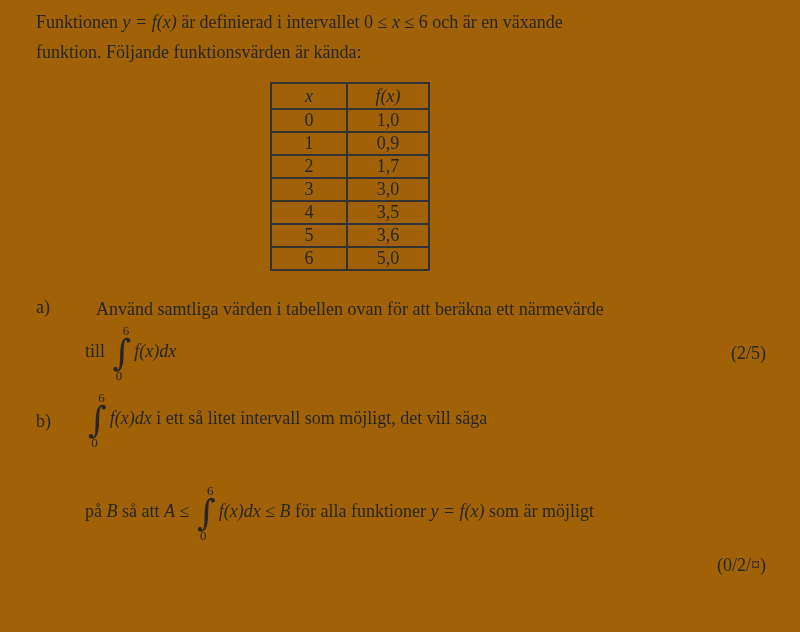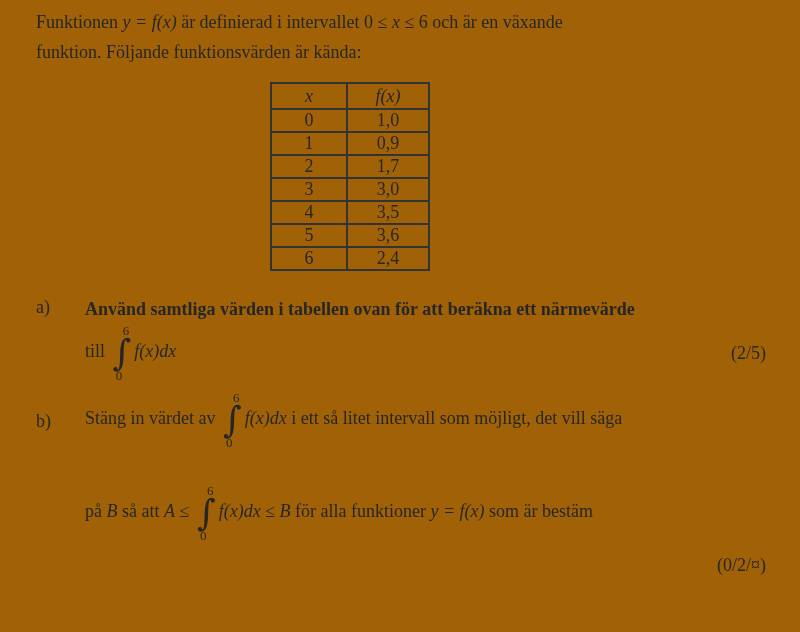--- a/index.html
+++ b/index.html
@@ -127,42 +127,41 @@
     <tr>
       <td>4</td>
       <td>3,5</td>
     </tr>
     <tr>
       <td>5</td>
       <td>3,6</td>
     </tr>
     <tr>
       <td>6</td>
-      <td>2,4</td>
+      <td>5,0</td>
     </tr>
   </tbody>
     </table>
 
   <div class="plabel" style="top:297px;">a)</div>
-  <div class="line" style="top:297px; left:85px;font-weight:bold;">
+  <div class="line" style="top:297px; left:96px;">
     <span>Använd samtliga värden i tabellen ovan för att beräkna ett närmevärde</span>
   </div>
   <div class="line" style="top:324px; left:85px; right:34px;">
     <span>till</span>
     <span class="int">
       <span class="int-sup">6</span>
       <span class="int-sign">∫</span>
       <span class="int-sub">0</span>
     </span><span class="mi">f(x)dx</span>
     <span class="score">(2/5)</span>
   </div>
 
   <div class="plabel" style="top:411px;">b)</div>
   <div class="line" style="top:391px; left:85px;">
-    <span>Stäng in värdet av</span>
     <span class="int">
       <span class="int-sup">6</span>
       <span class="int-sign">∫</span>
       <span class="int-sub">0</span>
     </span><span class="mi">f(x)dx</span>
     <span>i ett så litet intervall som möjligt, det vill säga</span>
   </div>
   <div class="line" style="top:484px; left:85px;">
     <span>på</span>
     <span class="mi">B</span>
@@ -171,19 +170,19 @@
     <span>≤</span>
     <span class="int">
       <span class="int-sup">6</span>
       <span class="int-sign">∫</span>
       <span class="int-sub">0</span>
     </span><span class="mi">f(x)dx</span>
     <span>≤</span>
     <span class="mi">B</span>
     <span>för alla funktioner</span>
     <span class="mi">y = f(x)</span>
-    <span>som är bestäm</span>
+    <span>som är möjligt</span>
   </div>
   <div class="line" style="top:553px; left:85px; right:34px;">
     <span class="score-inline">(0/2/¤)</span>
   </div>
 
 </div>
 
 </body></html>

